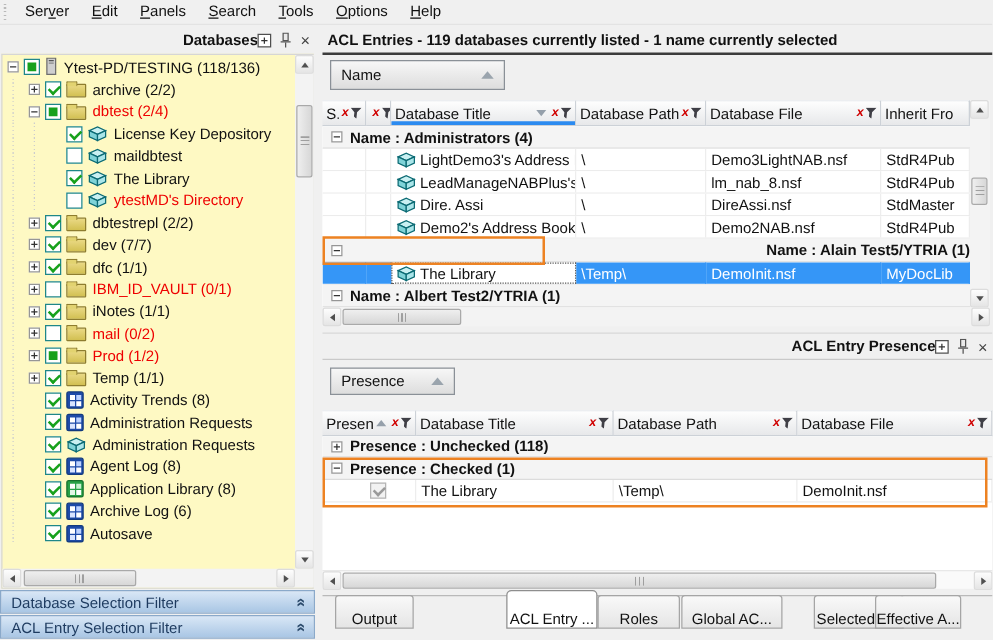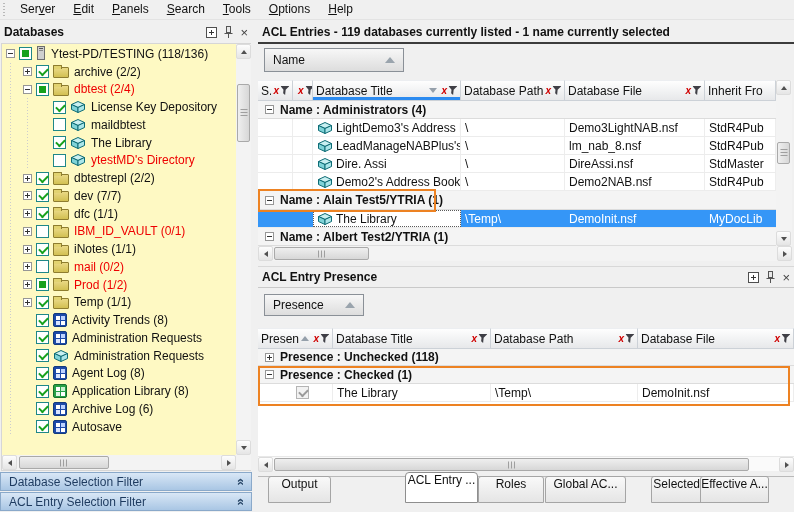--- a/index.html
+++ b/index.html
@@ -14,21 +14,21 @@
   #menubar { position:absolute; left:0; top:0; width:794px; height:20px;
     background:#f0f0f0; border-bottom:1px solid #e3e3e3; display:flex; align-items:center; }
   #menu-grip { width:5px; height:14px; margin-left:3px; margin-right:6px;
     background:repeating-linear-gradient(#b9b9b9 0 1px, transparent 1px 3px); width:2px; }
   .menu-item { padding:2px 9px; height:18px; line-height:15px; color:#111; cursor:default; }
   .menu-item u { text-decoration:underline; }
 
   
   #left { position:absolute; left:0; top:22px; width:252px; height:490px; }
   .panel-head { display:flex; align-items:center; height:20px; padding:0 4px; background:#f0f0f0; }
-  .panel-head .ttl { font-weight:bold; flex:1; }
+  .panel-head .ttl { font-weight:bold; flex:1;text-align:right; }
   .head-icons { display:flex; align-items:center; gap:7px; }
   .ibox { width:11px; height:11px; border:1px solid #4f4f4f; background:#fff; position:relative; }
   .ibox::before { content:''; position:absolute; left:2px; right:2px; top:4px; height:1px; background:#333; }
   .ibox::after  { content:''; position:absolute; top:2px; bottom:2px; left:4px; width:1px; background:#333; }
   .iclose { font-size:13px; line-height:11px; color:#444; }
 
   #tree-wrap { position:absolute; left:1px; top:21px; width:250px; height:428px;
     background:#fef9c3; border:1px solid #d6d6d6; }
   #tree-rows { position:absolute; left:0; top:1px; width:233px; height:409px; overflow:hidden; }
   .trow { display:flex; align-items:center; height:17.75px; white-space:nowrap; }
@@ -117,21 +117,21 @@
   .drow { display:flex; height:18px; background:#fff; border-bottom:1px solid #ececec; }
   .dc { height:100%; flex:none; display:flex; align-items:center; padding:0 4px;
     overflow:hidden; white-space:nowrap; border-right:1px solid #ededed; }
   .dc.sel { background:#3596f7; color:#fff; border-right-color:#3596f7; }
   .dc.anchor { outline:1px dotted #5a5a5a; outline-offset:-1px; }
   .obox { position:absolute; border:2px solid #ed8222; pointer-events:none; z-index:6; }
 
   
   #tabbar { position:absolute; left:0; top:450px; width:536px; height:40px; background:#f0f0f0; }
   #tabbar::before { content:''; position:absolute; top:4px; left:0; right:0; border-top:1px solid #b9b9b9; }
-  .tab { position:absolute; top:4px; height:27px; display:flex; align-items:flex-start; justify-content:center;
+  .tab { position:absolute; top:4px; height:27px; display:flex; align-items:flex-end; justify-content:center;
     background:linear-gradient(#f9f9f9,#e5e5e5); border:1px solid #a5a5a5; border-radius:3px 3px 0 0;
     overflow:hidden; white-space:nowrap; }
   .tab.active { top:0; height:31px; background:#fff; border-color:#8e8e8e; border-radius:4px 4px 0 0; z-index:2; }
 
   svg { display:block; }
 </style>
 </head>
 <body>
 
 <div id="app">
@@ -531,21 +531,21 @@
                 <path d="M1.5 4.5 L8 7.5 L8 12.5 L1.5 9.5 Z" fill="#7fd3d8" stroke="#0c6b74"></path>
                 <path d="M14.5 4.5 L8 7.5 L8 12.5 L14.5 9.5 Z" fill="#aae5e9" stroke="#0c6b74"></path>
               </svg>
             </span>
             <span>Demo2's Address Book</span>
           </div>
           <div class="dc" style="width: 104px;">\</div>
           <div class="dc" style="width: 140px;">Demo2NAB.nsf</div>
           <div class="dc" style="width: 71px;">StdR4Pub</div>
         </div>
-        <div class="grow" style="height: 19px;">
+        <div class="grow" style="height: 19px; justify-content: space-between;">
           <span class="exp"></span>
           <span>Name : Alain Test5/YTRIA (1)</span>
         </div>
         <div class="drow">
           <div class="dc sel" style="width: 35px;"></div>
           <div class="dc sel" style="width: 20px;"></div>
           <div class="dc anchor" style="width: 148px;">
             <span class="ic">
               <svg width="16" height="14" viewBox="0 0 16 14">
                 <path d="M1.5 4.5 L8 1.5 L14.5 4.5 L8 7.5 Z" fill="#c9f0f2" stroke="#0c6b74"></path>

